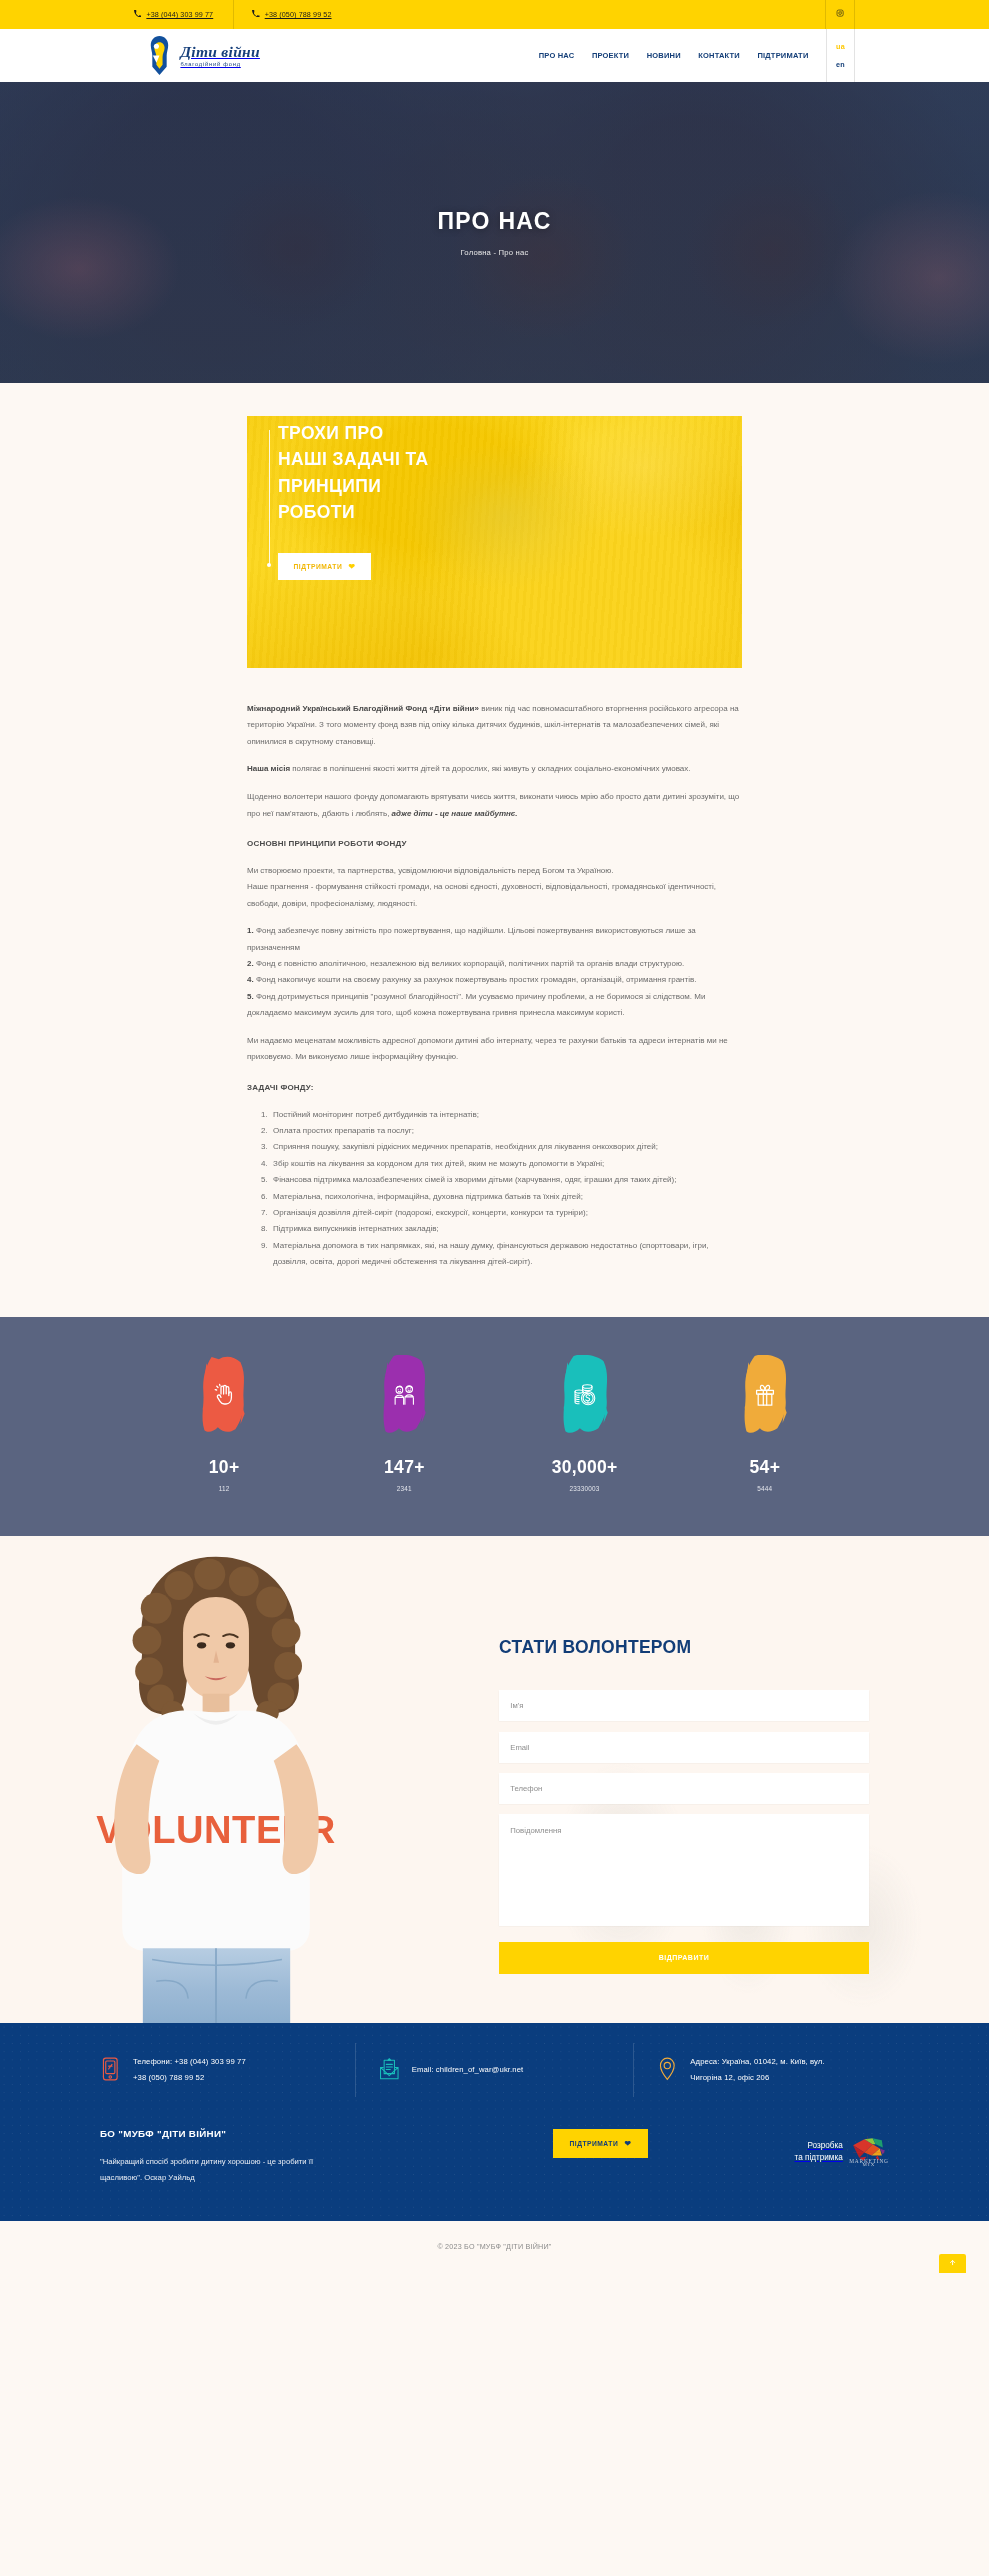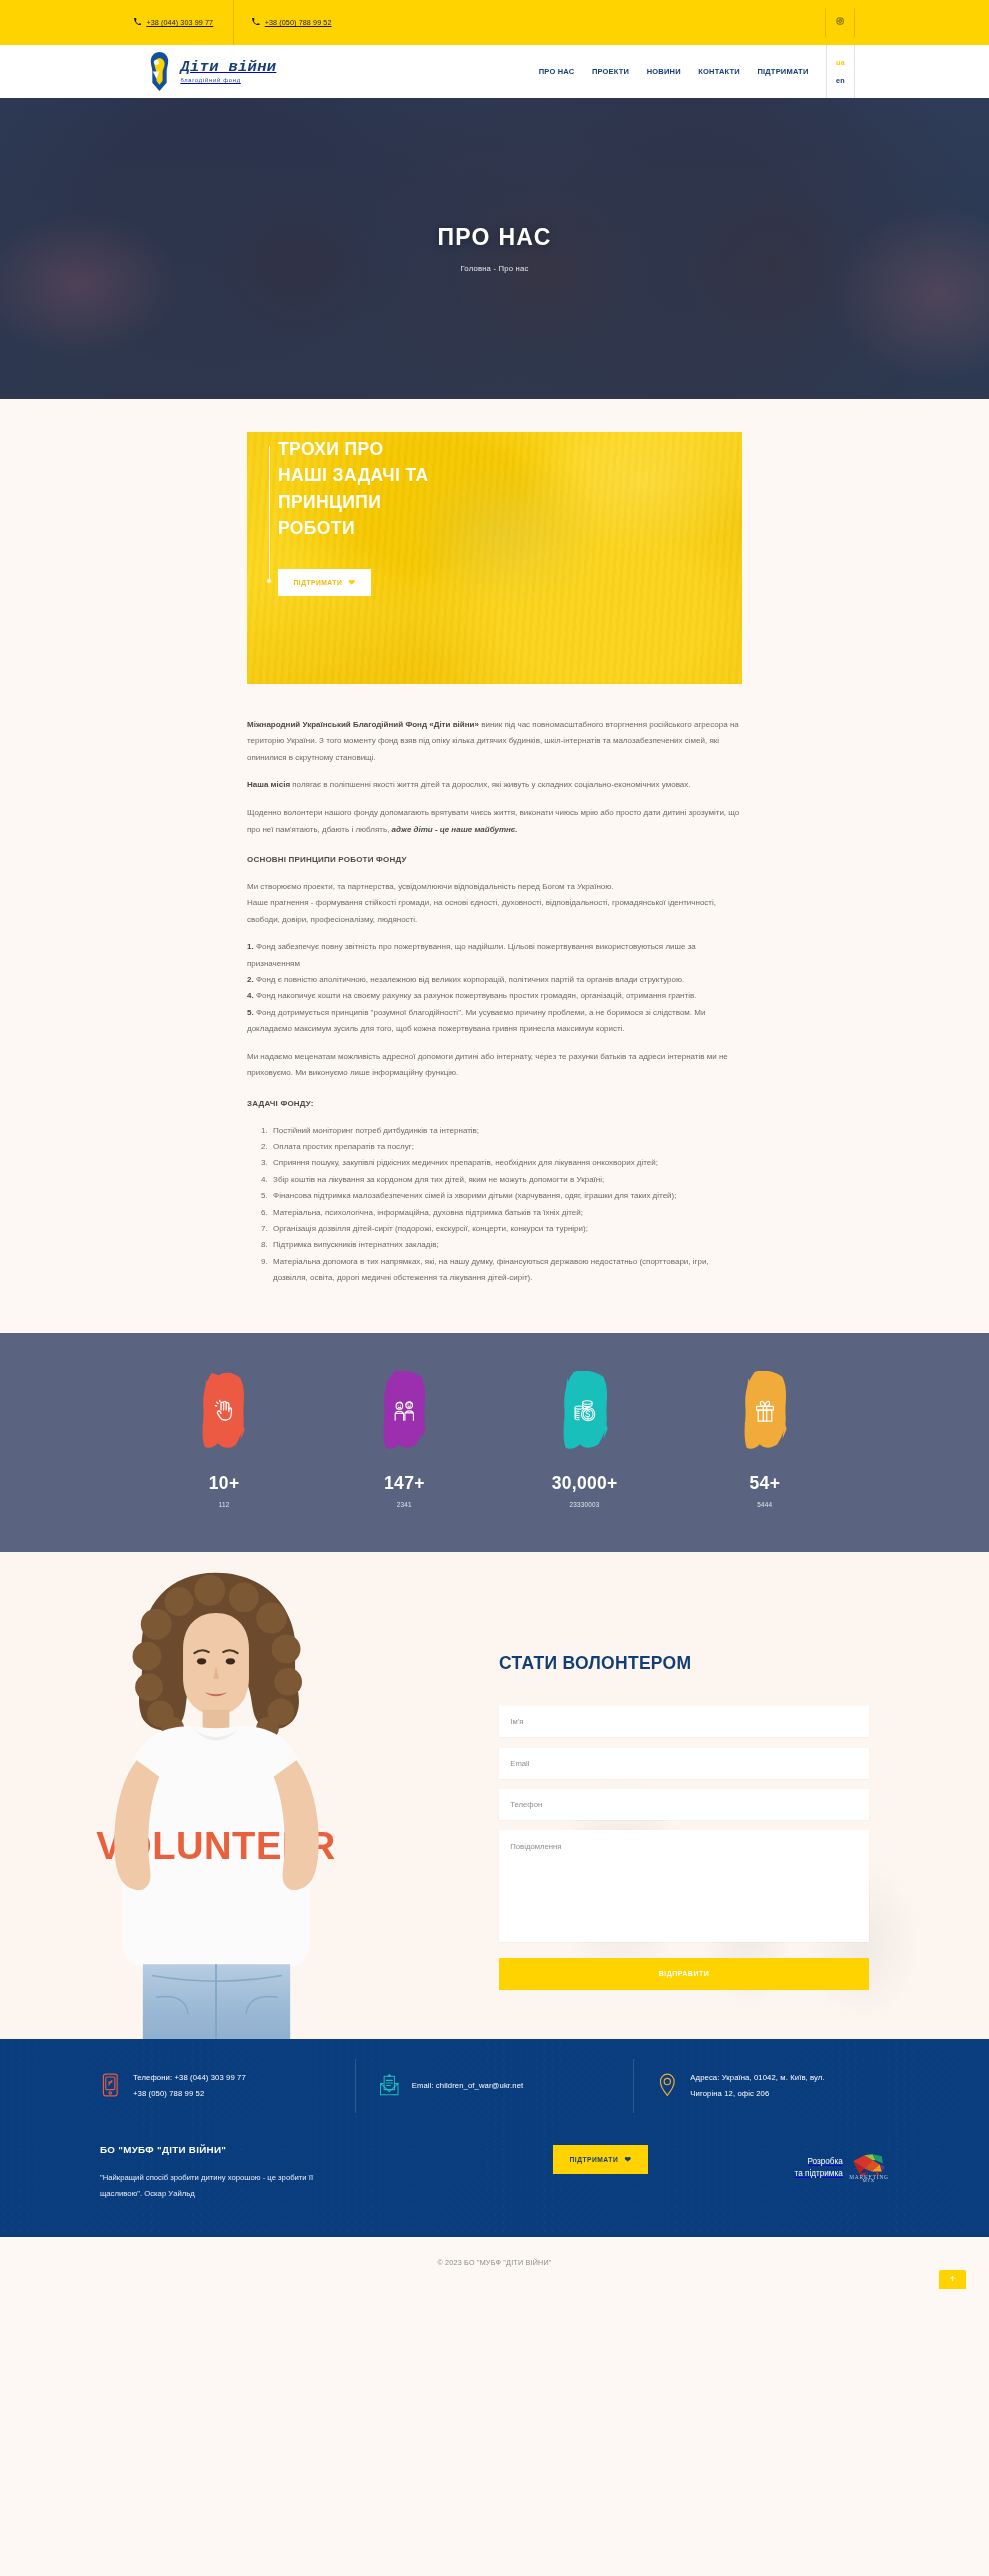--- a/index.html
+++ b/index.html
@@ -8,21 +8,21 @@
   body {
     font-family: "Liberation Sans", sans-serif;
     background: #fdf8f3;
     color: #5b5b5b;
     -webkit-font-smoothing: antialiased;
   }
   .wrap { width: 989px; margin: 0 auto; position: relative; }
 
   
   .topbar {
-    height: 45px; background: #ffd300; display: flex; align-items: center;
+    height: 29px; background: #ffd300; display: flex; align-items: center;
     position: relative;
   }
   .topbar-inner { width: 721px; margin: 0 auto; display: flex; align-items: center; height: 100%; }
   .tb-phone {
     display: flex; align-items: center; gap: 5.2px;
     font-size: 7.2px; color: #1b1b1b; letter-spacing: 0.1px;
     padding-right: 19.6px; height: 100%;
   }
   .tb-phone:first-child { border-right: 0.5px solid rgba(0,0,0,.12); }
   .tb-phone + .tb-phone { padding-left: 18.5px; }
@@ -35,21 +35,21 @@
   .tb-soc:last-child { border-right: 0.5px solid rgba(0,0,0,.12); }
   .tb-soc svg { width: 8.2px; height: 8.2px; }
 
   
   .header { height: 53px; background: #fff; position: relative; z-index: 30; }
   .header-inner { width: 721px; margin: 0 auto; height: 100%; display: flex; align-items: center; }
   .logo { display: flex; align-items: center; gap: 4.1px; height: 100%; padding-left: 10.3px;}
   .logo-mark { width: 32px; height: 41px; position: relative; flex: none; }
   .logo-text { display: flex; flex-direction: column; line-height: 1; }
   .logo-title {
-    font-family: Liberation Mono, monospace; font-style: italic; font-weight: bold;
+    font-family: Liberation Serif, serif; font-style: italic; font-weight: bold;
     font-size: 15.5px; color: #163f7a; letter-spacing: 0.3px;
   }
   .logo-sub { font-size: 5.7px; color: #163f7a; letter-spacing: 0.8px; margin-top: 2.6px; }
   .nav-spacer { flex: 1; }
   .nav { display: flex; align-items: center; gap: 17.5px; height: 100%; }
   .nav a {
     font-size: 7.5px; font-weight: bold; color: #123d77; text-decoration: none;
     letter-spacing: 0.2px; text-transform: uppercase; white-space: nowrap;
   }
   .langs {

